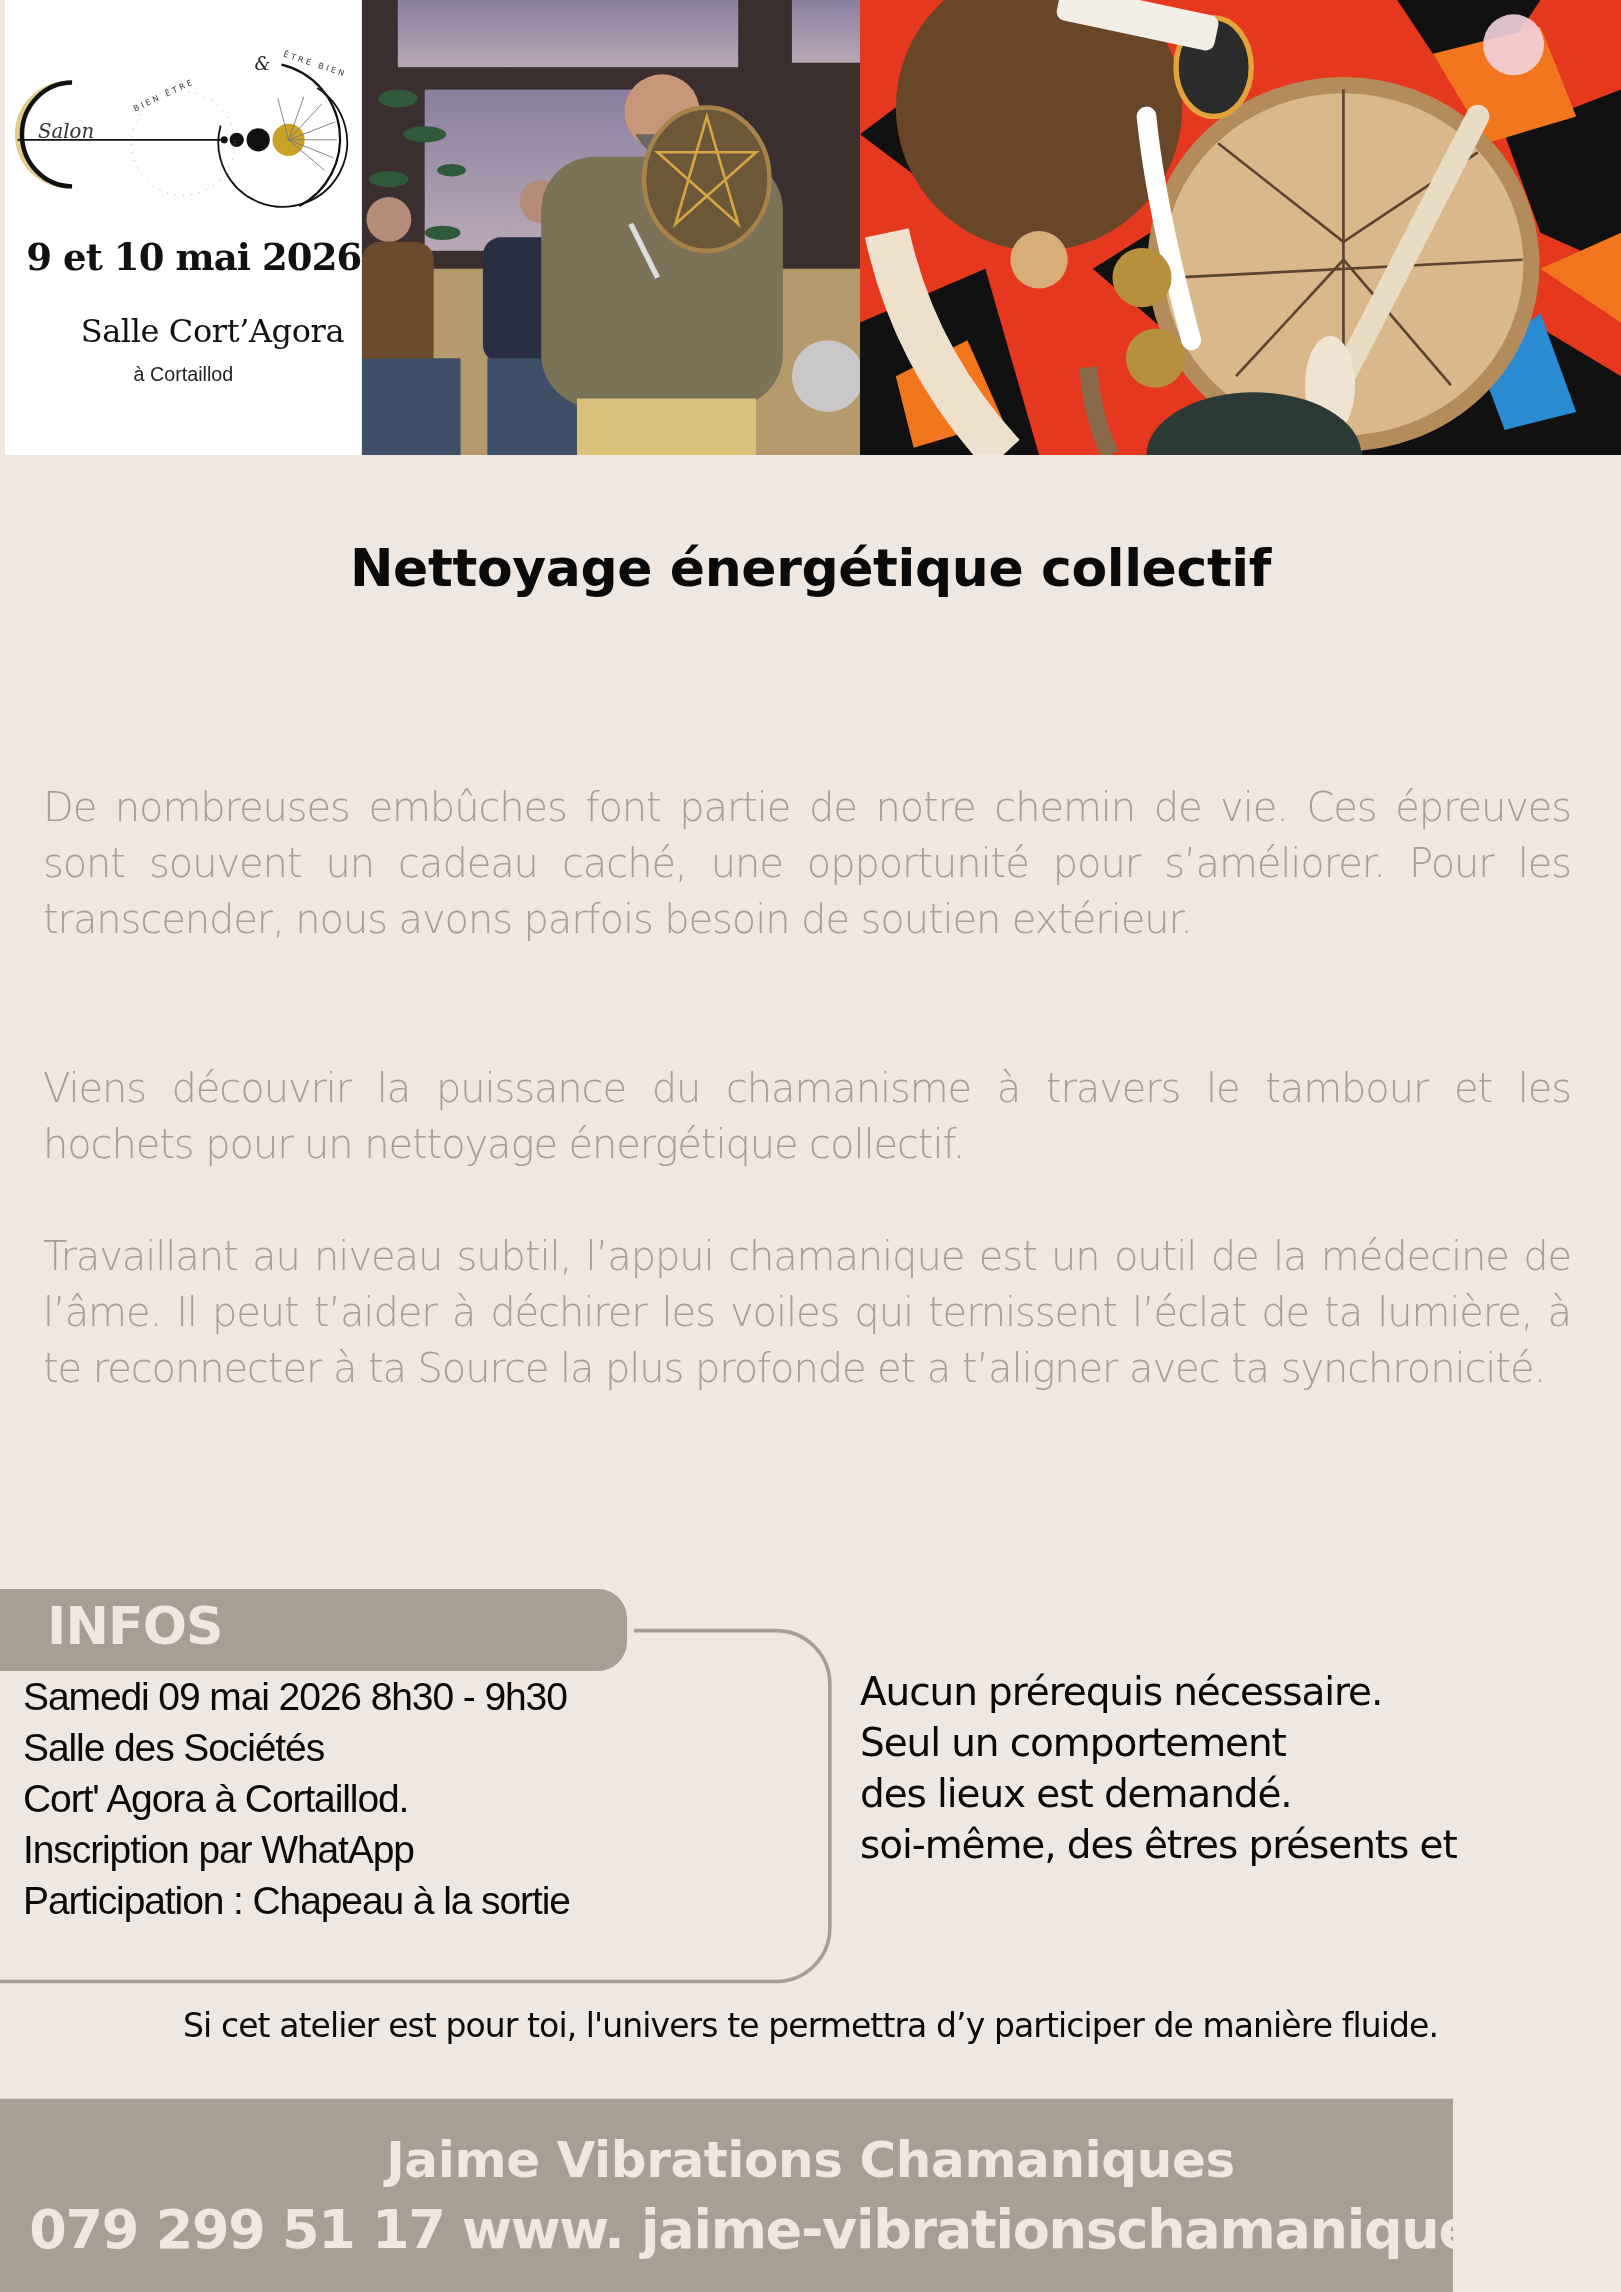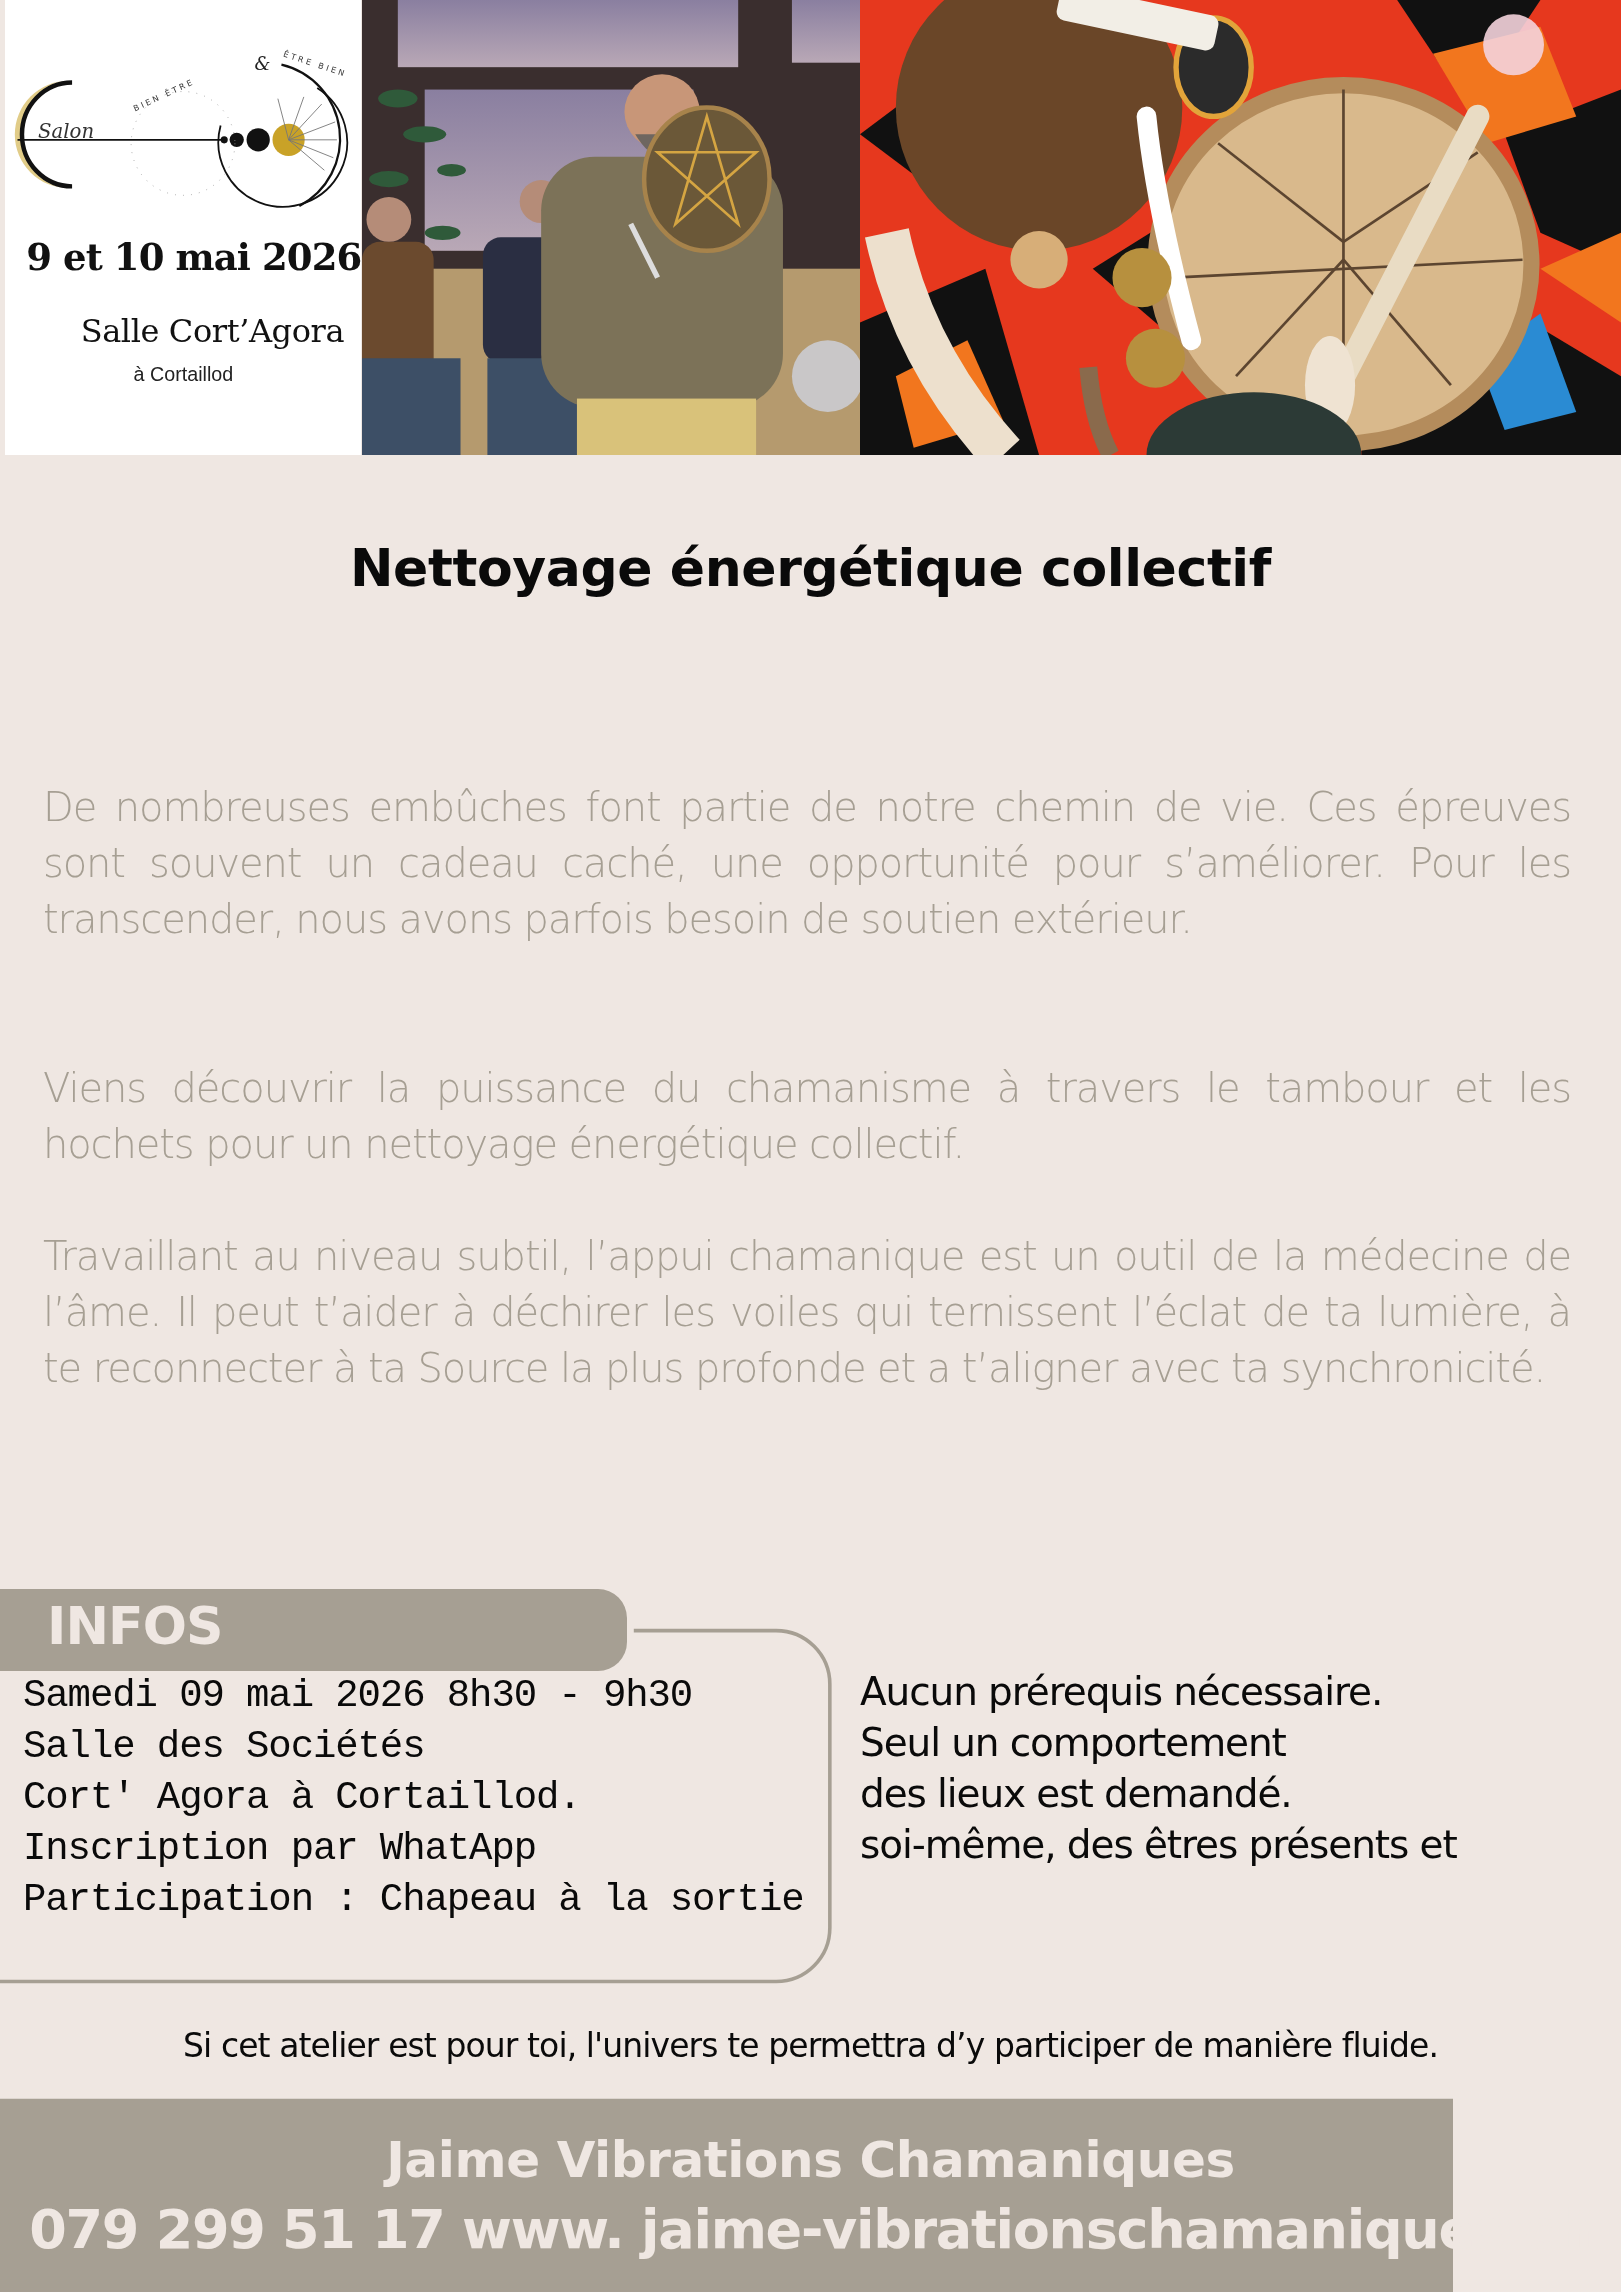--- a/index.html
+++ b/index.html
@@ -60,33 +60,32 @@
     background: #A69F93; border-radius: 0 29px 29px 0;
   }
   .infos-label {
     position: absolute; left: 47px; top: 7.2px;
     font-family: "DejaVu Sans", sans-serif; font-weight: bold; font-size: 52px;
     color: #EFE7E2; letter-spacing: -0.9px;
   }
   .infos-frame { position: absolute; left: 0; top: 1625px; width: 837px; height: 363px; }
   .infos-list {
     position: absolute; left: 23px; top: 1671px; list-style: none;
-    font-family: Liberation Mono, monospace; font-size: 39px; line-height: 51px;
+    font-family: Liberation Sans, sans-serif; font-size: 39px; line-height: 51px;
     color: #0A0A0A; letter-spacing: -1.1px;
   }
   .requirements {
     position: absolute; left: 860px; top: 1666px; width: 716px;
     font-family: "DejaVu Sans", sans-serif; font-size: 39px; line-height: 51px;
     color: #0A0A0A; letter-spacing: -1.1px;
   }
   .closing {
     position: absolute; left: 0; width: 1621px; top: 2006px; text-align: center;
     font-family: "DejaVu Sans", sans-serif; font-size: 33px; color: #0A0A0A;
     letter-spacing: -0.9px;
-    margin-top: 20px;
   }
 
   
   .footer {
     position: absolute; left: 0; top: 2098px; width: 1453px; height: 194px;
     background: #A69F93; border-top: 1.8px solid #DCD5CE;
   }
   .footer-name {
     position: absolute; left: 0; width: 1621px; top: 32px; text-align: center;
     font-family: "DejaVu Sans", sans-serif; font-weight: bold; font-size: 50px;

